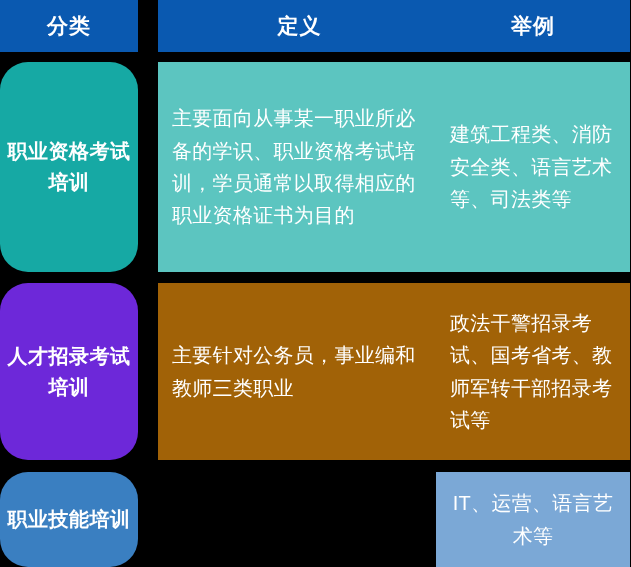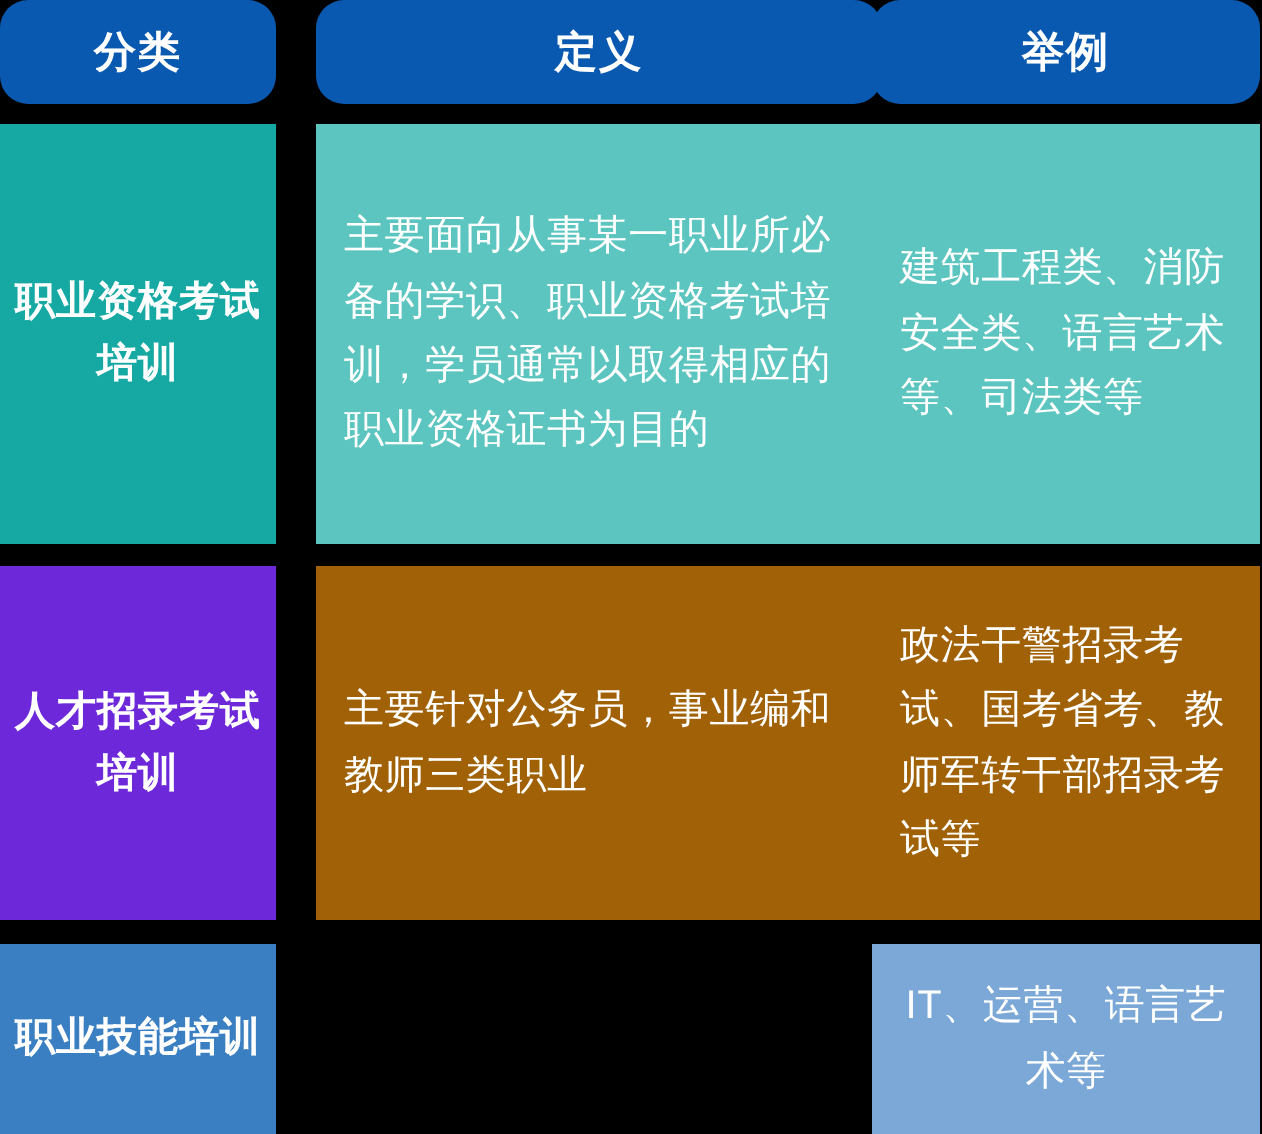--- a/index.html
+++ b/index.html
@@ -47,40 +47,41 @@
   .row-3 { top: 472px; height: 95px; }
 
   
   .cat-cell {
     justify-content: center;
     text-align: center;
     font-size: 20px;
     font-weight: bold;
     line-height: 1.55;
     letter-spacing: 0.5px;
+    border-radius: 28px;
   }
   .cat-cell .cat-text { display: block; width: 100%; }
 
   
   .body-cell {
     font-size: 20px;
     line-height: 1.62;
     letter-spacing: 0.3px;
     padding: 0 14px;
     text-align: left;
   }
   .body-cell.col-3 { padding: 0 14px; }
   .body-cell .body-text { display: block; width: 100%; }
 
   .example-cell-3 {
     text-align: center;
   }
 
   
-  .fill-header  { background: #0a59b0; border-radius: 14px; }
+  .fill-header  { background: #0a59b0; }
   .fill-teal    { background: #16a9a4; }
   .fill-teal-lt { background: #5cc5c0; }
   .fill-green   { background: #6d28d9; }
   .fill-green-lt{ background: #a16207; }
   .fill-blue    { background: #3a7fc1; }
   .fill-blue-lt { background: #7ba8d6; }
 </style>
 </head>
 <body>
 

